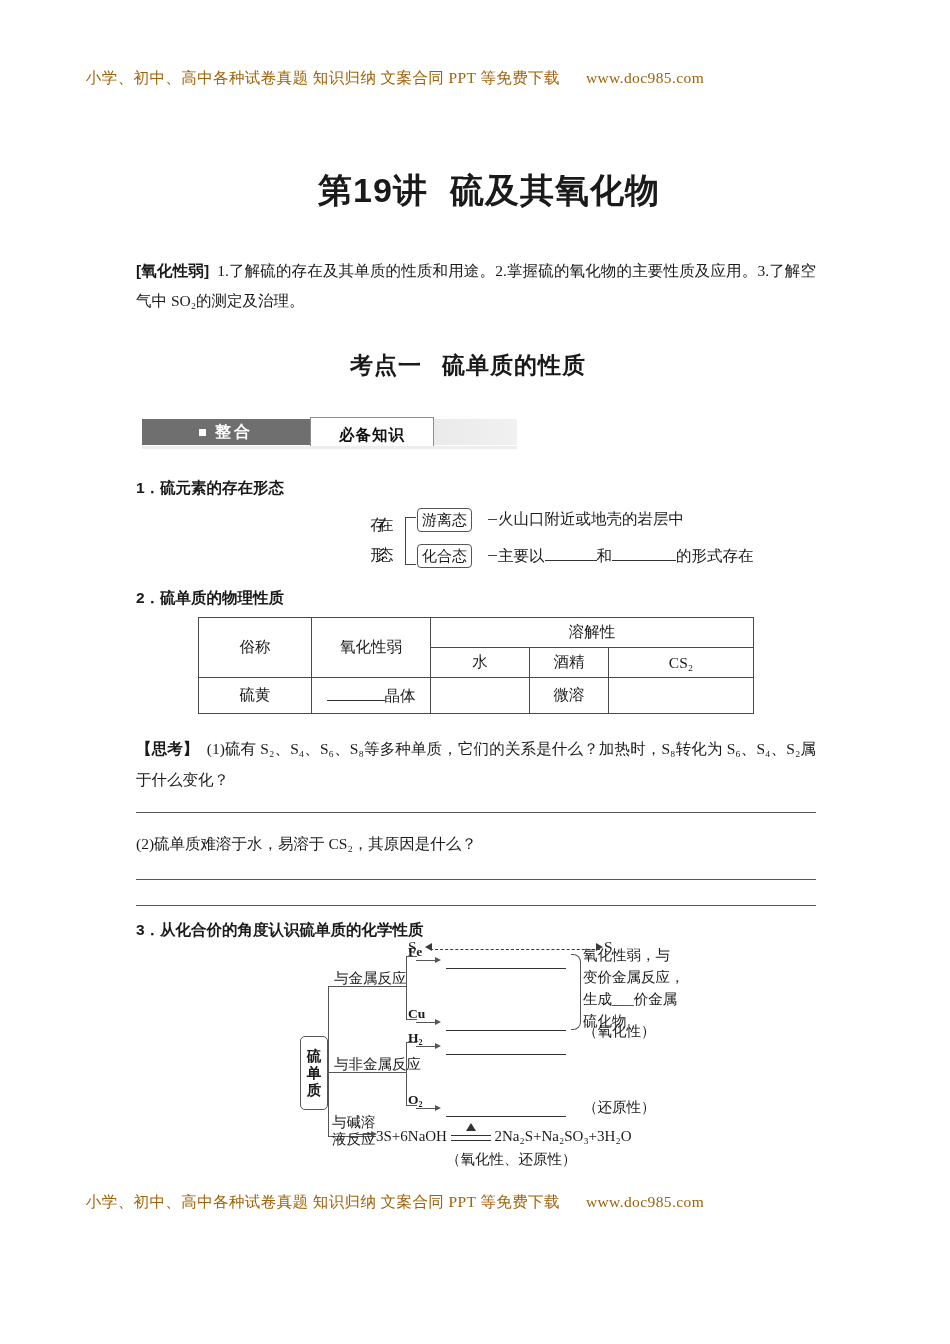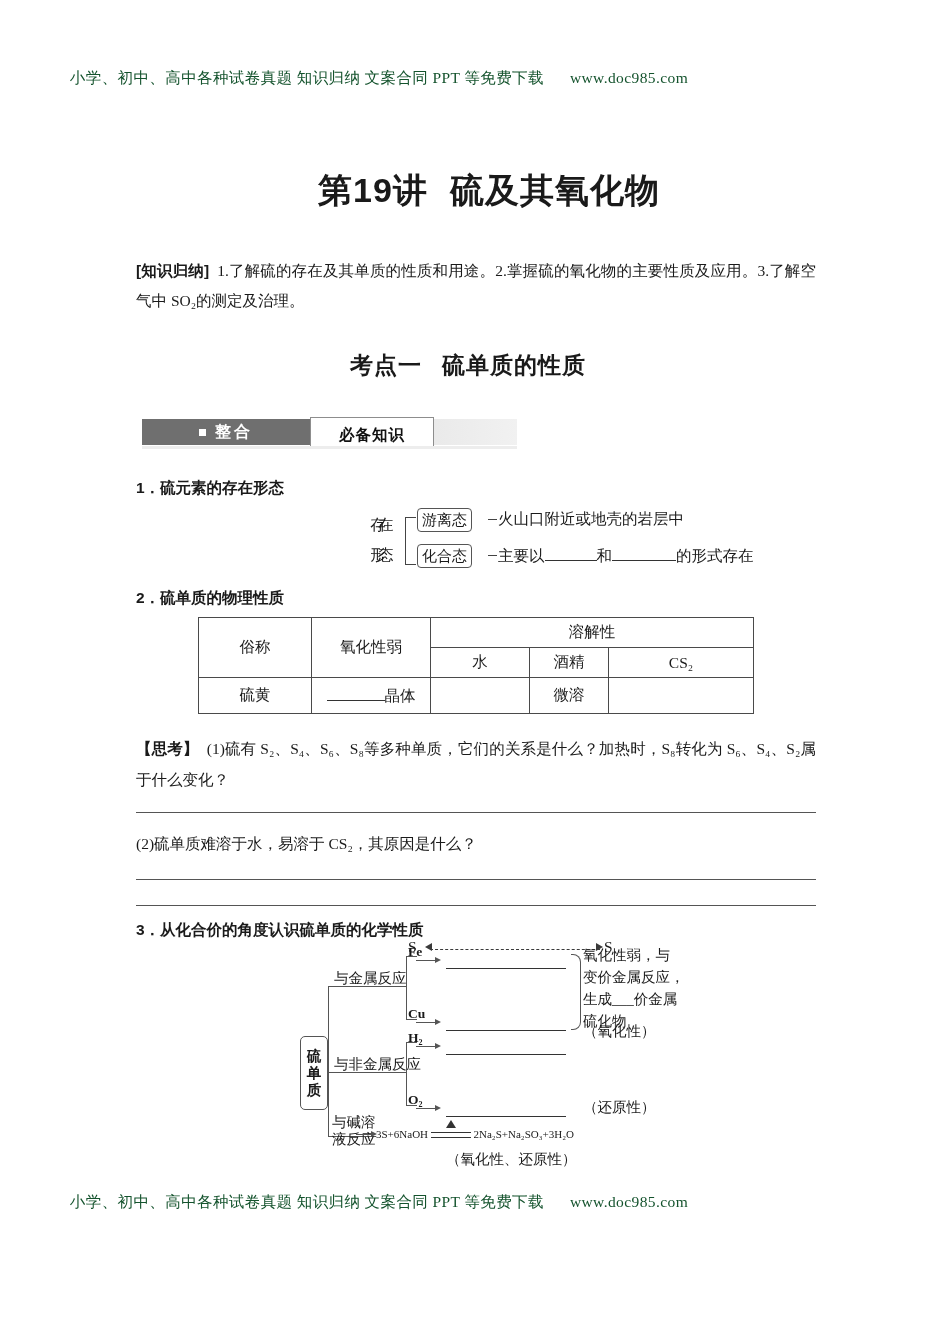--- a/index.html
+++ b/index.html
@@ -4,22 +4,22 @@
 <style>
   html,body{margin:0;padding:0;}
   body{
     width:950px;height:1344px;background:#ffffff;
     font-family:"Liberation Serif","DejaVu Serif",serif;
     color:#1a1a1a;position:relative;overflow:hidden;
   }
   .page{position:absolute;left:0;top:0;width:950px;height:1344px;}
 
   .hdr,.ftr{
-    position:absolute;left:0;width:758px;text-align:center;
-    font-size:15.5px;color:#14532d;letter-spacing:.4px;
+    position:absolute;left:16px;width:758px;text-align:center;
+    font-size:15.5px;color:#a16207;letter-spacing:.4px;
     font-family:"Liberation Serif","DejaVu Serif",serif;
   }
   .hdr{top:68px;}
   .ftr{top:1192px;}
   .hdr .url,.ftr .url{margin-left:26px;}
 
   .title{
     position:absolute;left:14px;top:168px;width:950px;text-align:center;
     font-size:34px;font-weight:bold;letter-spacing:1px;
     font-family:"Liberation Sans","DejaVu Sans",sans-serif;
@@ -176,21 +176,21 @@
 
   .brace{
     position:absolute;left:285px;top:16px;width:9px;height:74px;
     border:1.2px solid #555;border-left:none;border-radius:0 8px 8px 0;
   }
   .rtxt{position:absolute;left:297px;top:6px;line-height:22px;font-size:14.5px;white-space:nowrap;}
   .ox{position:absolute;left:297px;font-size:14.5px;white-space:nowrap;}
   .ox1{top:84px;}
   .ox2{top:160px;}
 
-  .eq{position:absolute;left:90px;top:190px;font-size:11px;white-space:nowrap;text-align:center;}
+  .eq{position:absolute;left:90px;top:190px;font-size:15px;white-space:nowrap;text-align:center;}
   .eqarrow{position:absolute;left:70px;top:196px;width:16px;height:0;border-top:1.2px solid #555;}
   .eqah{position:absolute;left:85px;top:192.5px;width:0;height:0;
     border-top:3.5px solid transparent;border-bottom:3.5px solid transparent;border-left:6px solid #555;}
   .dbl{display:inline-block;position:relative;width:40px;height:14px;vertical-align:middle;}
   .dbl i{position:absolute;left:0;width:40px;height:0;border-top:1.2px solid #333;}
   .dbl i.t{top:4px;} .dbl i.b{top:9px;}
   .dbl .tri{position:absolute;left:15px;top:-8px;width:0;height:0;
     border-left:5px solid transparent;border-right:5px solid transparent;border-bottom:8px solid #333;}
   .eq2{position:absolute;left:160px;top:212px;font-size:14.5px;white-space:nowrap;}
 </style>
@@ -201,21 +201,21 @@
 
   <div class="hdr">
     <span>小学、初中、高中各种试卷真题  知识归纳  文案合同  PPT 等免费下载</span><span class="url">www.doc985.com</span>
   </div>
 
   <div class="title">
     <span>第19讲</span><span class="gap"></span><span>硫及其氧化物</span>
   </div>
 
   <div class="goals">
-    <b>[知识归纳]</b>&nbsp;&nbsp;<span>1.了解硫的存在及其单质的性质和用途。2.掌握硫的氧化物的主要性质及应用。3.了解空气中 SO₂的测定及治理。</span>
+    <b>[氧化性弱]</b>&nbsp;&nbsp;<span>1.了解硫的存在及其单质的性质和用途。2.掌握硫的氧化物的主要性质及应用。3.了解空气中 SO₂的测定及治理。</span>
   </div>
 
   <div class="kaodian">
     <span>考点一</span><span class="gap"></span><span>硫单质的性质</span>
   </div>
 
   <div class="banner">
     <div class="tail"></div>
     <div class="dark">
       <span class="sq"></span>

